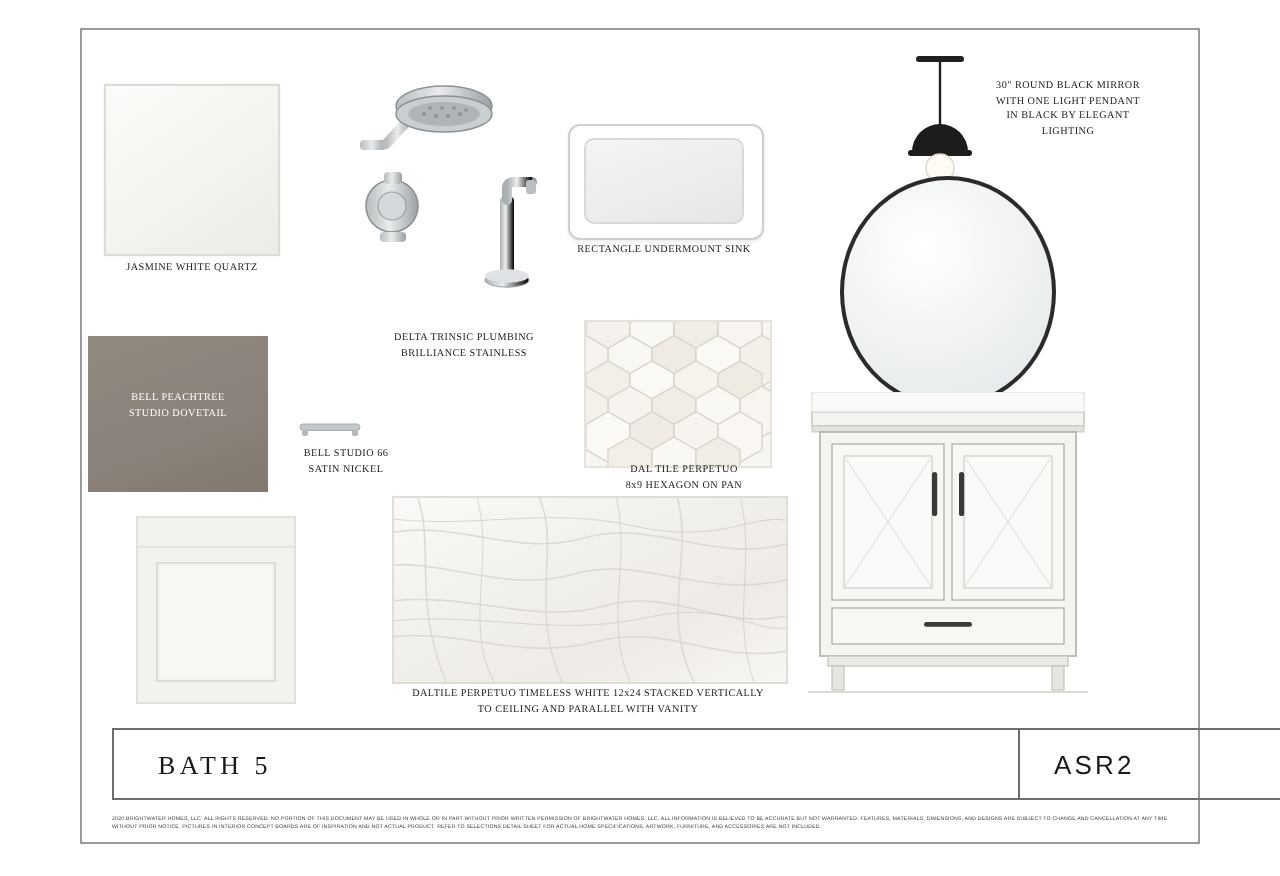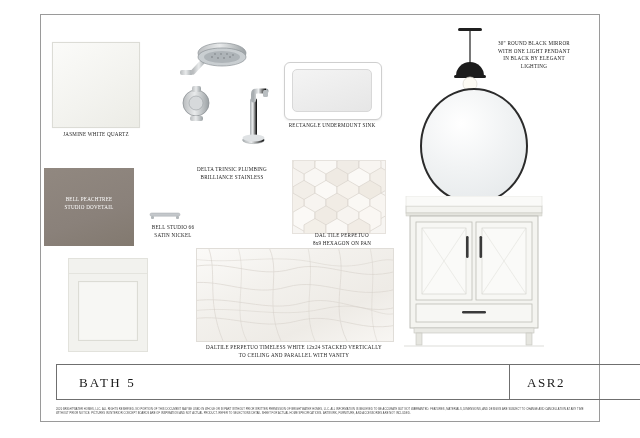--- a/index.html
+++ b/index.html
@@ -170,21 +170,21 @@
     font-size: 13px;
     letter-spacing: 2.2px;
     font-family: "Liberation Serif", serif;
     color: #1a1a1a;
   }
   .code-text {
     position: absolute;
     left: 470px; top: 10px;
     font-size: 13px;
     letter-spacing: 1.6px;
-    font-family: Liberation Serif, serif;
+    font-family: Liberation Sans, sans-serif;
     color: #1a1a1a;
   }
 
   .legal {
     position: absolute;
     left: 56px; top: 408px;
     width: 528px;
     font-size: 2.6px;
     line-height: 1.7;
     letter-spacing: 0.1px;

